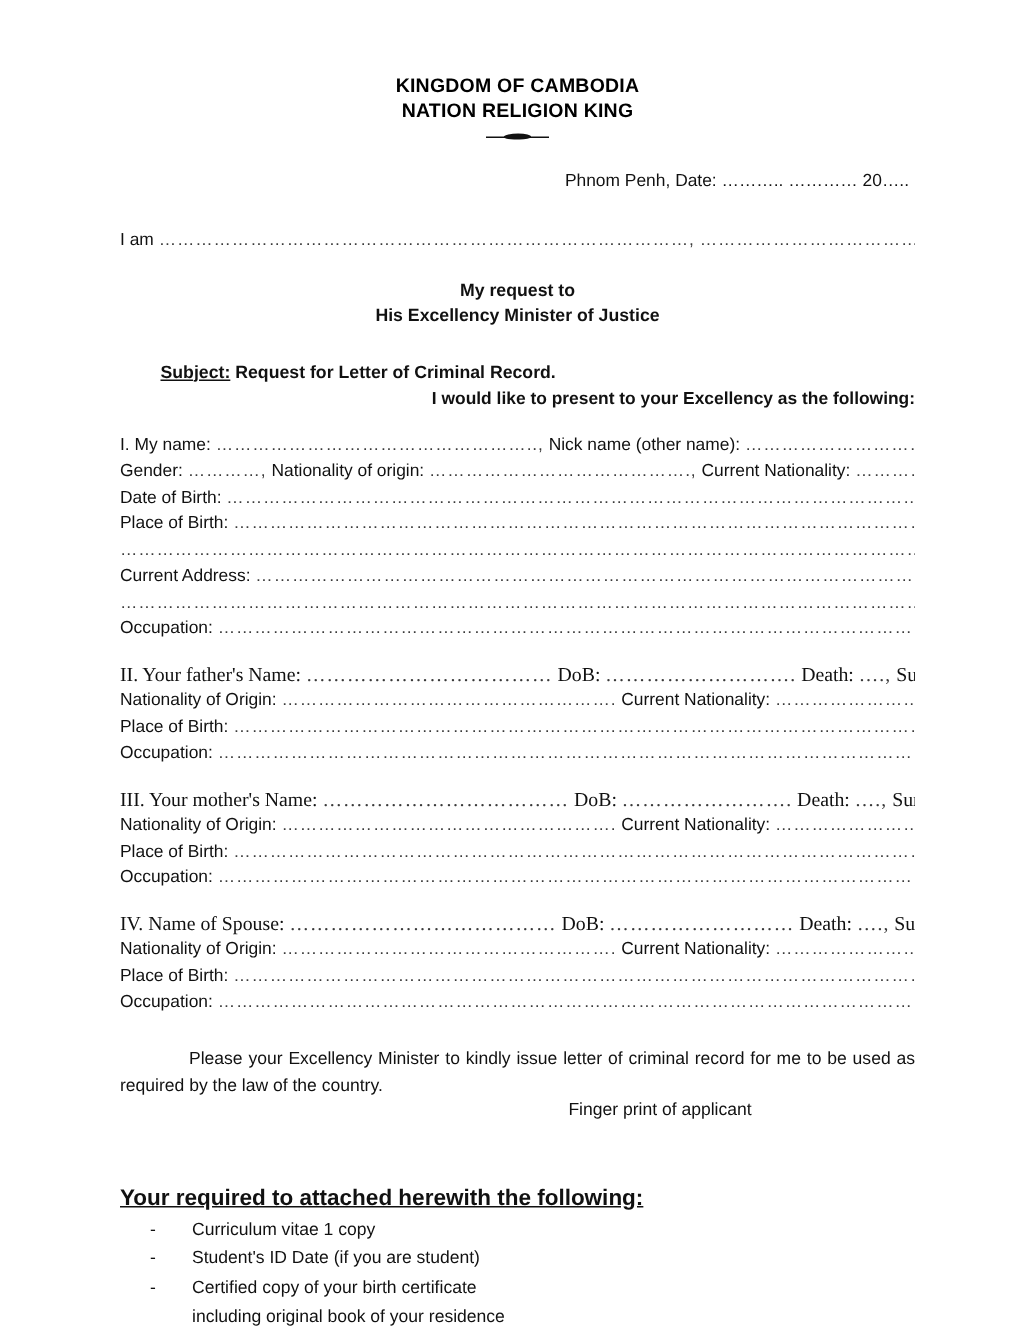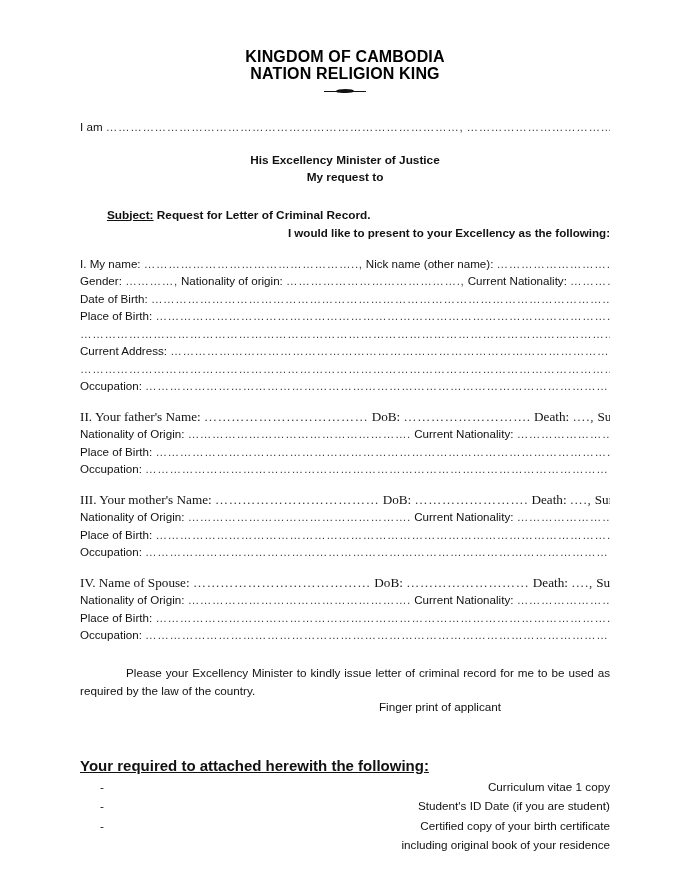--- a/index.html
+++ b/index.html
@@ -30,21 +30,21 @@
     width: 530px;
   }
 
   
   .header {
     text-align: center;
     margin-top: 48px;
   }
   .header .line {
     font-weight: bold;
-    font-size: 16px;
+    font-size: 13px;
     letter-spacing: 0.15px;
     line-height: 17px;
     color: #000;
   }
   .ornament {
     margin: 5px auto 0 auto;
     width: 46px;
     height: 9px;
     position: relative;
   }
@@ -176,49 +176,49 @@
     width: 28px;
     flex: 0 0 28px;
     text-align: left;
     padding-left: 20px;
     box-sizing: border-box;
     color: #111;
   }
   .attach-item .body {
     flex: 1 1 auto;
     padding-left: 20px;
-    text-align: right;
   }
   .attach-item .body div { white-space: nowrap; }
 </style>
 </head>
 <body>
 
 <div class="page">
   <div class="content">
 
     <div class="header">
       <div class="line">KINGDOM OF CAMBODIA</div>
       <div class="line">NATION RELIGION KING</div>
       <div class="ornament">
         <span class="bar"></span>
           <span class="knot"></span>
       </div>
     </div>
 
+    <div class="dateline">Phnom Penh, Date: ……….. ………… 20…..</div>
 
     <div class="row iam">
       <span>I am</span>
       <span class="dots">……………………………………………………………………………,</span>
       <span class="dots">……………………………………………………………………………………………………….</span>
     </div>
 
     <div class="center-bold">
+      <div>My request to</div>
       <div>His Excellency Minister of Justice</div>
-      <div>My request to</div>
     </div>
 
     <div class="subject">
       <span class="u">Subject:</span>
       <span>Request for Letter of Criminal Record.</span>
     </div>
     <div class="intro">I would like to present to your Excellency as the following:</div>
 
     <div class="block">
       <div class="row">

